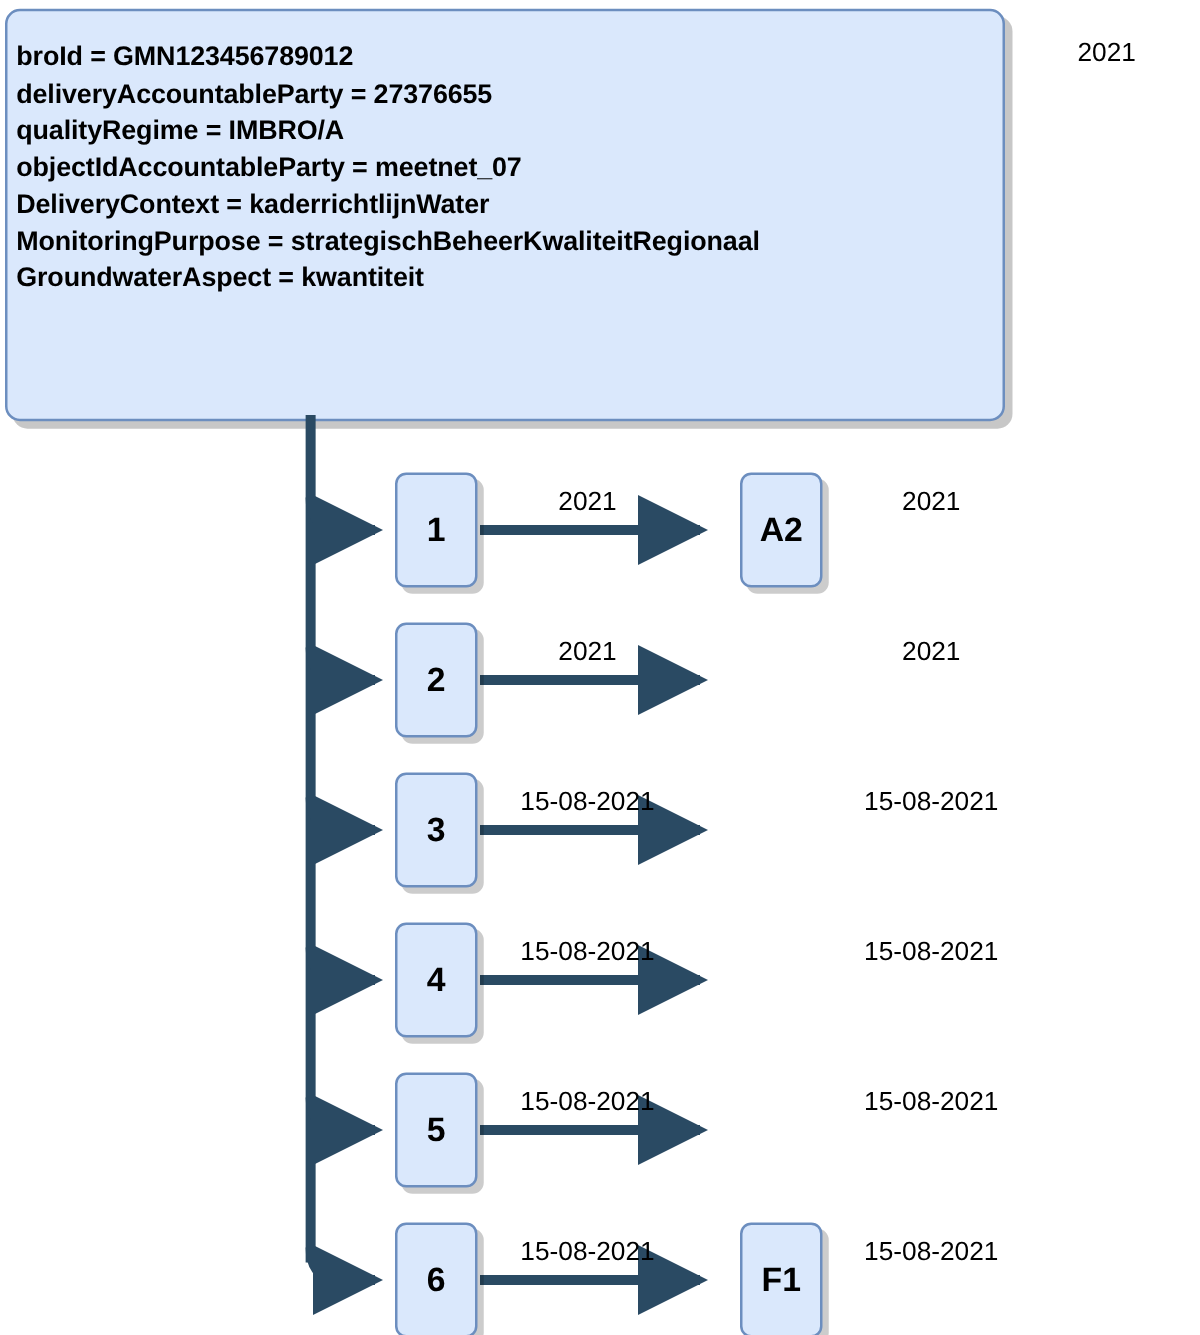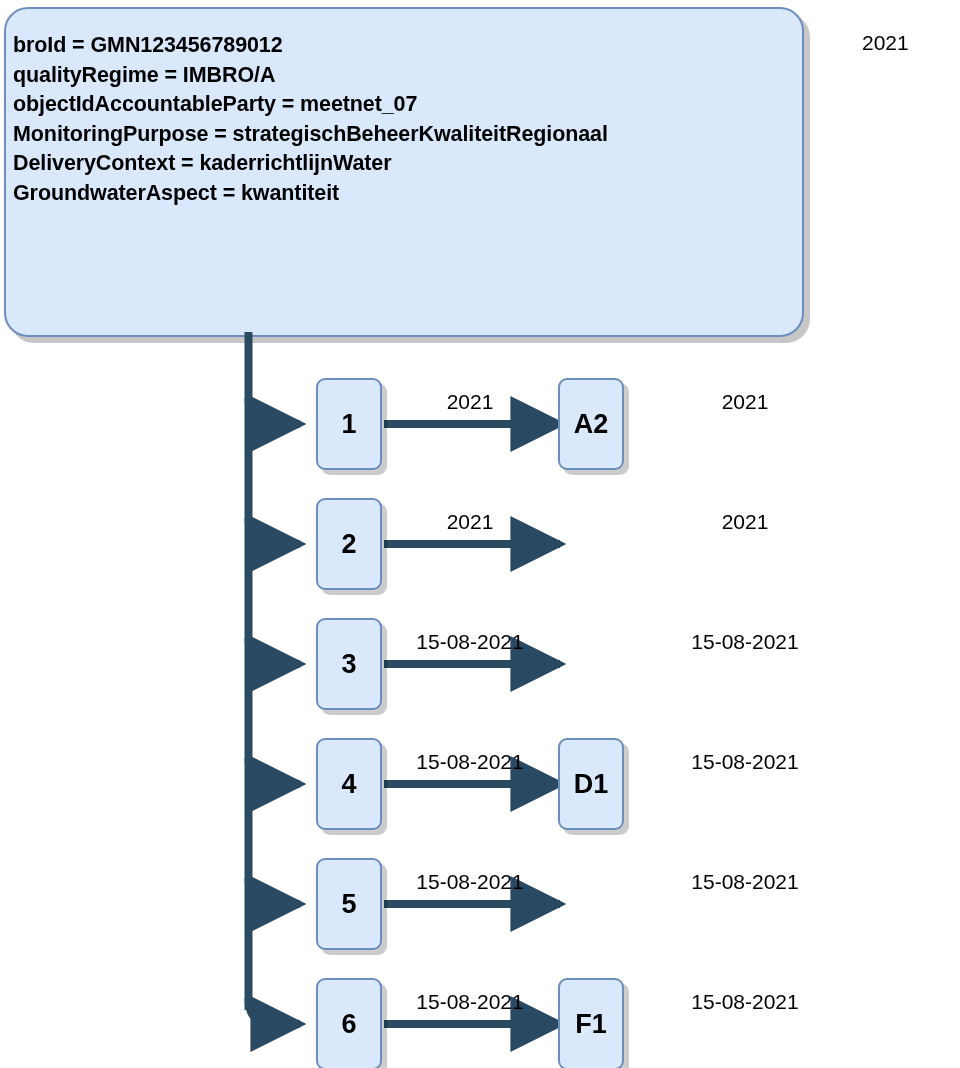--- a/index.html
+++ b/index.html
@@ -4,21 +4,21 @@
 <style>
   html,body{margin:0;padding:0;background:#ffffff;}
   body{width:960px;height:1068px;position:relative;overflow:hidden;
        font-family:"Liberation Sans",sans-serif;}
 
   #stage{position:absolute;left:0;top:0;width:960px;height:1068px;}
 
   
   .infobox{
     position:absolute;left:4px;top:7px;width:800px;height:330px;
-    background:#dae8fc;border:2px solid #6c8ebf;border-radius:24px;
+    background:#dae8fc;border:2px solid #6c8ebf;border-radius:12px;
     box-shadow:6px 6px 0 0 rgba(0,0,0,0.22);
     box-sizing:border-box;
     padding-left:24px;
   }
   .infobox-lines{
     position:absolute;left:7px;top:22px;right:6px;
     font-size:21.5px;font-weight:bold;color:#000;line-height:29.5px;
     letter-spacing:-0.1px;
   }
   .infobox-lines div{white-space:nowrap;}
@@ -29,21 +29,21 @@
   
   .node{
     position:absolute;width:66px;height:92px;
     background:#dae8fc;border:2px solid #6c8ebf;border-radius:9px;
     box-shadow:5px 5px 0 0 rgba(0,0,0,0.20);
     box-sizing:border-box;
     display:flex;align-items:center;justify-content:center;
     font-size:27px;font-weight:bold;color:#000;
   }
   .node.left{left:316px;}
-  .node.right{left:558px;}
+  .node.right{left:592px;}
 
   
   .edge-label{
     position:absolute;font-size:21px;color:#000;
     text-align:center;white-space:nowrap;
   }
   .right-label{
     position:absolute;font-size:21px;color:#000;
     text-align:center;white-space:nowrap;width:170px;left:660px;
   }
@@ -55,24 +55,25 @@
 </head>
 <body>
 
 <div id="stage">
 
   <div class="top-label">2021</div>
 
   <div class="infobox">
     <div class="infobox-lines">
       <div>broId = GMN123456789012</div>
+      <div>deliveryAccountableParty = 27376655</div>
       <div>qualityRegime = IMBRO/A</div>
       <div>objectIdAccountableParty = meetnet_07</div>
+      <div>DeliveryContext = kaderrichtlijnWater</div>
       <div>MonitoringPurpose = strategischBeheerKwaliteitRegionaal</div>
-      <div>DeliveryContext = kaderrichtlijnWater</div>
       <div>GroundwaterAspect = kwantiteit</div>
     </div>
   </div>
 
   <svg id="wires" viewBox="0 0 960 1068" width="960" height="1068">
     <defs>
       <marker id="ah" markerWidth="7" markerHeight="7" refX="6.2" refY="3.5" orient="auto" markerUnits="strokeWidth">
         <path d="M0,0 L7,3.5 L0,7 Z" fill="#2a4a63"></path>
       </marker>
     </defs>
@@ -102,21 +103,20 @@
   <div class="node left" style="top:498px">2</div>
   <div class="edge-label" style="left:380px;top:510px;width:180px">2021</div>
   <div class="right-label" style="top:510px">2021</div>
 
   <div class="node left" style="top:618px">3</div>
   <div class="edge-label" style="left:380px;top:630px;width:180px">15-08-2021</div>
   <div class="right-label" style="top:630px">15-08-2021</div>
 
   <div class="node left" style="top:738px">4</div>
   <div class="edge-label" style="left:380px;top:750px;width:180px">15-08-2021</div>
-  <div class="node right" style="top:738px">D1</div>
   <div class="right-label" style="top:750px">15-08-2021</div>
 
   <div class="node left" style="top:858px">5</div>
   <div class="edge-label" style="left:380px;top:870px;width:180px">15-08-2021</div>
   <div class="right-label" style="top:870px">15-08-2021</div>
 
   <div class="node left" style="top:978px">6</div>
   <div class="edge-label" style="left:380px;top:990px;width:180px">15-08-2021</div>
   <div class="node right" style="top:978px">F1</div>
   <div class="right-label" style="top:990px">15-08-2021</div>

